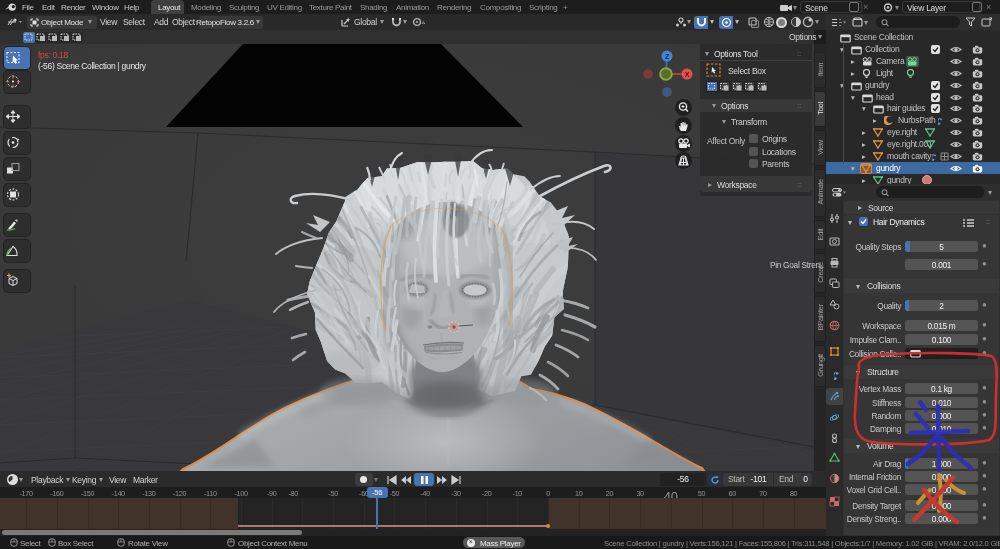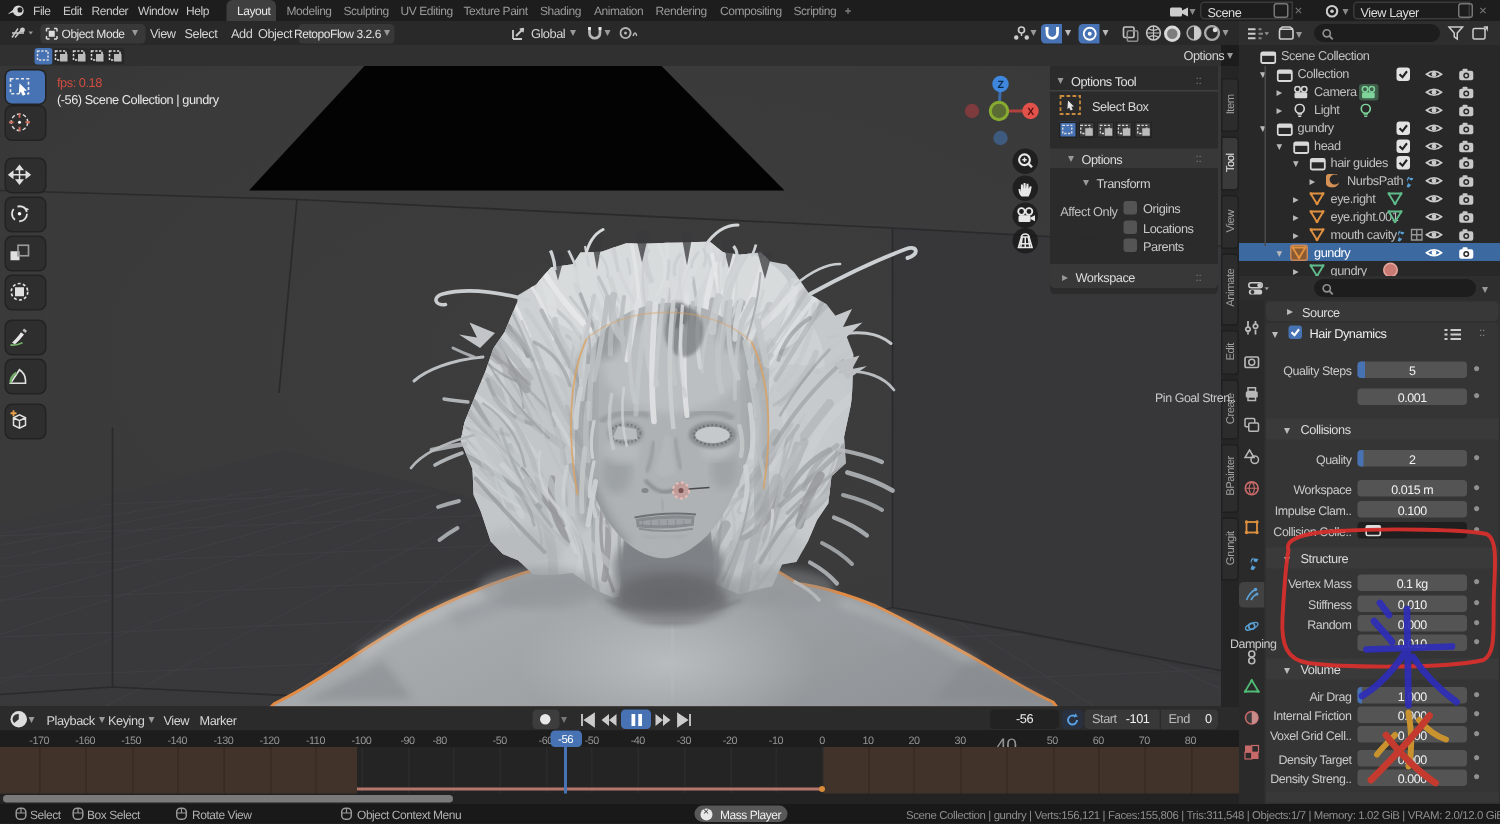--- a/index.html
+++ b/index.html
@@ -1298,21 +1298,21 @@
     <div class="abs" style="left:905px;top:384px;width:73px;text-align:center;font-size:8.3px;color:#f2f2f2;">0.1 kg</div>
     <div class="abs" style="left:982px;top:383px;font-size:8px;color:#909090;">●</div>
     <div class="abs" style="left:770px;top:398px;width:131px;text-align:right;font-size:8.3px;color:#c9c9c9;">Stiffness</div>
     <div class="abs" style="left:905px;top:396.5px;width:73px;height:11.5px;background:#545454;border-radius:2.5px;"></div>
     <div class="abs" style="left:905px;top:398px;width:73px;text-align:center;font-size:8.3px;color:#f2f2f2;">0.010</div>
     <div class="abs" style="left:982px;top:397px;font-size:8px;color:#909090;">●</div>
     <div class="abs" style="left:770px;top:411px;width:131px;text-align:right;font-size:8.3px;color:#c9c9c9;">Random</div>
     <div class="abs" style="left:905px;top:409.5px;width:73px;height:11.5px;background:#545454;border-radius:2.5px;"></div>
     <div class="abs" style="left:905px;top:411px;width:73px;text-align:center;font-size:8.3px;color:#f2f2f2;">0.000</div>
     <div class="abs" style="left:982px;top:410px;font-size:8px;color:#909090;">●</div>
-    <div class="abs" style="left:770px;top:424px;width:131px;text-align:center;font-size:8.3px;color:#c9c9c9;">Damping</div>
+    <div class="abs" style="left:770px;top:424px;width:131px;text-align:right;font-size:8.3px;color:#c9c9c9;">Damping</div>
     <div class="abs" style="left:905px;top:422.5px;width:73px;height:11.5px;background:#545454;border-radius:2.5px;"></div>
     <div class="abs" style="left:905px;top:424px;width:73px;text-align:center;font-size:8.3px;color:#f2f2f2;">0.010</div>
     <div class="abs" style="left:982px;top:423px;font-size:8px;color:#909090;">●</div>
     <div class="abs" style="left:844px;top:439px;width:155px;height:14px;background:#3a3a3a;"></div>
     <div class="abs" style="left:856px;top:441.5px;font-size:8px;color:#bbb;">▾</div>
     <div class="abs" style="left:867px;top:441px;font-size:8.5px;color:#dcdcdc;">Volume</div>
     <div class="abs" style="left:770px;top:459px;width:131px;text-align:right;font-size:8.3px;color:#c9c9c9;">Air Drag</div>
     <div class="abs" style="left:905px;top:457.5px;width:73px;height:11.5px;background:#545454;border-radius:2.5px;"></div>
     <div class="abs" style="left:905px;top:457.5px;width:3px;height:11.5px;background:#4772b3;border-radius:2.5px 0 0 2.5px;"></div>
     <div class="abs" style="left:905px;top:459px;width:73px;text-align:center;font-size:8.3px;color:#f2f2f2;">1.000</div>

